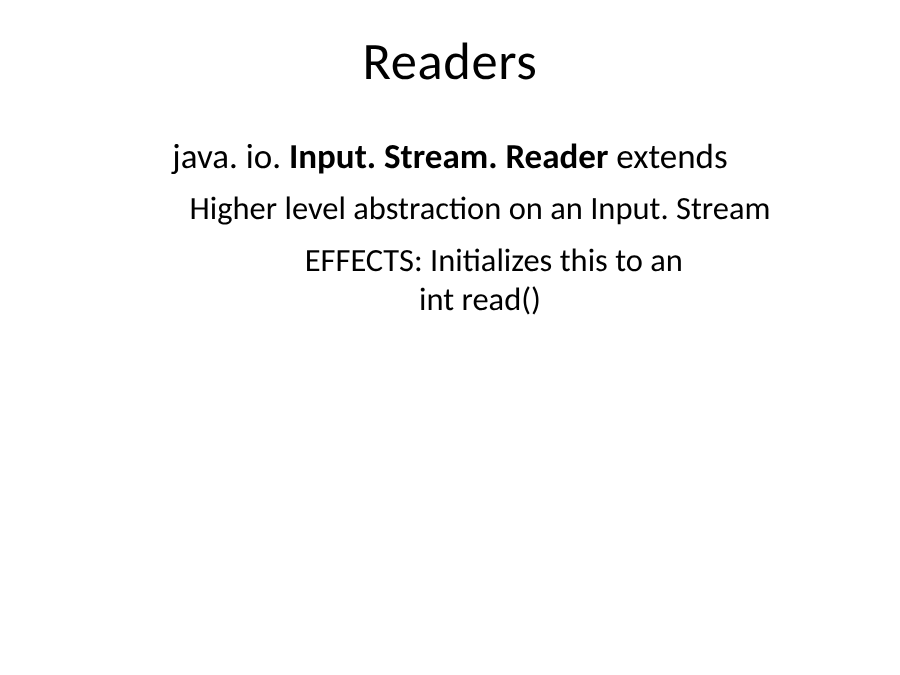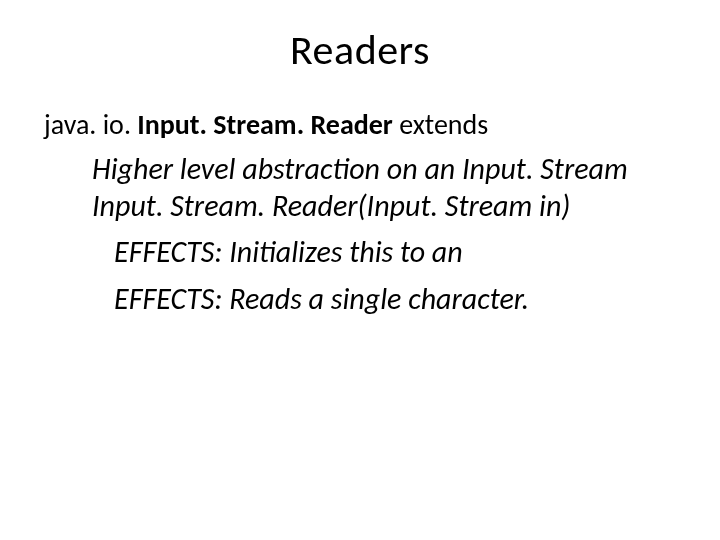--- a/index.html
+++ b/index.html
@@ -23,56 +23,55 @@
     left: 0;
     width: 720px;
     text-align: center;
     font-size: 42px;
     font-weight: 400;
     letter-spacing: 0.5px;
   }
   .body {
     position: absolute;
     top: 108px;
-    left: 44px;
+    left: 30px;
     width: 660px;
     font-size: 28px;
     line-height: 1.18;
+    text-align: center;
   }
   .decl {
     margin-bottom: 10px;
   }
   .decl .line2 {
     padding-left: 30px;
   }
   .bold { font-weight: 700; }
   .spec {
     padding-left: 48px;
-    font-size: 30px;
+    font-size: 26px;
     line-height: 1.22;
-    font-style: italic;
   }
   .spec .i1 { padding-left: 22px; margin-top: 10px; }
   .spec .i2 { padding-left: 44px; }
 </style>
 </head>
 <body>
 
 <div class="slide">
 
   <div class="title">Readers</div>
 
   <div class="body">
 
     <div class="decl">
       <span>java. io. </span><span class="bold">Input. Stream. Reader</span><span> extends</span>
     </div>
 
     <div class="spec">
       <div>Higher level abstraction on an Input. Stream</div>
-      <div>Input. Stream. Reader(Input. Stream in)</div>
       <div class="i1">EFFECTS: Initializes this to an</div>
-      <div class="i1">EFFECTS: Reads a single character.</div>
+      <div>int read()</div>
     </div>
 
   </div>
 
 </div>
 
 </body></html>

